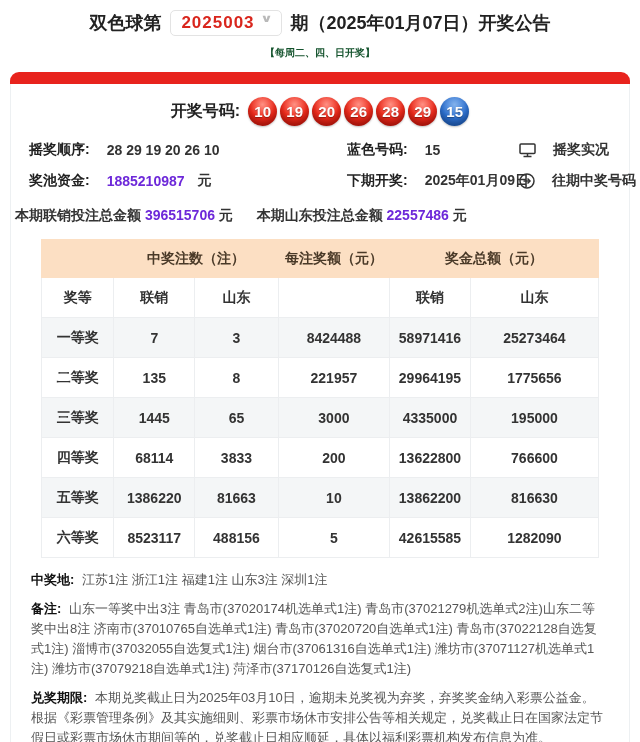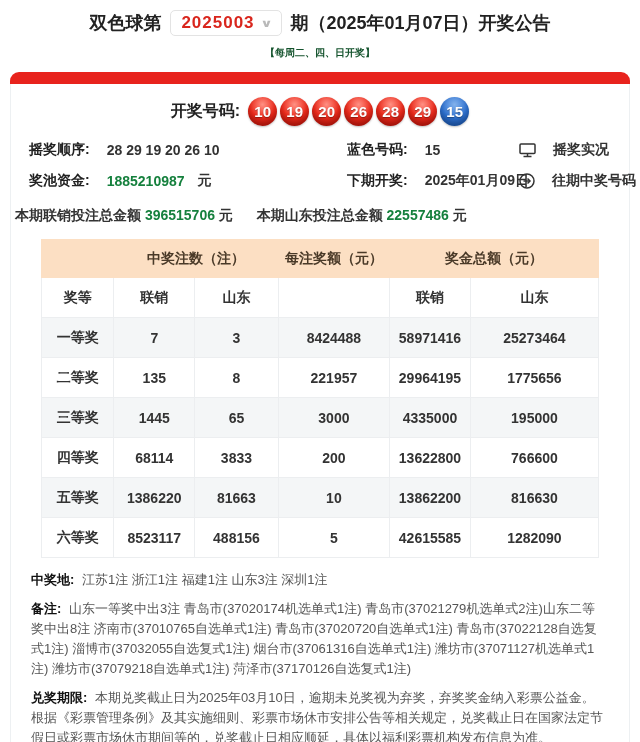--- a/index.html
+++ b/index.html
@@ -3,21 +3,21 @@
 <meta charset="utf-8">
 <style>
   * { box-sizing: border-box; margin: 0; padding: 0; }
   html,body { width: 640px; height: 742px; overflow: hidden; background:#fff;
     font-family: "Liberation Sans", "DejaVu Sans", sans-serif; }
 
   
   .header { text-align:center; padding-top:8px; }
   .title-line { display:flex; align-items:center; justify-content:center; gap:9px;
     font-size:18px; font-weight:bold; color:#222; height:30px; }
-  .issue-select { display:inline-flex; align-items:center; gap:7px;
+  .issue-select { display:inline-flex; gap:7px;
     border:1px solid #e3e3e3; border-radius:5px; padding:2px 10px; background:#fff; cursor:pointer; }
   .issue-num { color:#d9261d; font-size:17px; font-weight:bold; letter-spacing:1px; }
   .chevron { color:#b9b9b9; font-size:11px; line-height:1; transform:scaleX(1.4); }
   .subtitle { margin-top:8px; font-size:10px; color:#14532d; font-weight:bold; }
 
   
   .card { margin:12px 10px 0; }
   .redbar-top { height:12px; background:#e8231d; border-radius:9px 9px 0 0; }
   .card-body { border:1px solid #edf0f2; border-top:none; padding:13px 4px 12px; background:#fff; }
 
@@ -29,21 +29,21 @@
     text-shadow:0 1px 1px rgba(0,0,0,.35);
     box-shadow: inset 0 -5px 6px rgba(0,0,0,.22), 0 1px 2px rgba(0,0,0,.25); }
   .ball.red  { background: radial-gradient(circle at 50% 26%, #ff9184 0%, #ee2b1c 50%, #bb0d05 100%); }
   .ball.blue { background: radial-gradient(circle at 50% 26%, #83b2ec 0%, #2e72d2 52%, #1650a8 100%); }
 
   
   .info-grid { display:grid; grid-template-columns: 318px 172px 1fr;
     padding:15px 8px 0 14px; row-gap:13px; font-size:14px; font-weight:bold; color:#333; }
   .info-cell { display:flex; align-items:center; gap:17px; white-space:nowrap; }
   .lbl { color:#222; }
-  .red-num { color:#15803d; }
+  .red-num { color:#6d28d9; }
   .link-cell { cursor:pointer; }
   .link-cell svg { display:block; }
 
   
   .totals { margin-top:17px; font-size:14px; font-weight:bold; color:#333; }
   .totals .sep { display:inline-block; width:16px; }
 
   
   .table-wrap { margin:14px 26px 0; }
   table { width:100%; border-collapse:collapse; font-size:14px; color:#333; table-layout:fixed; }

